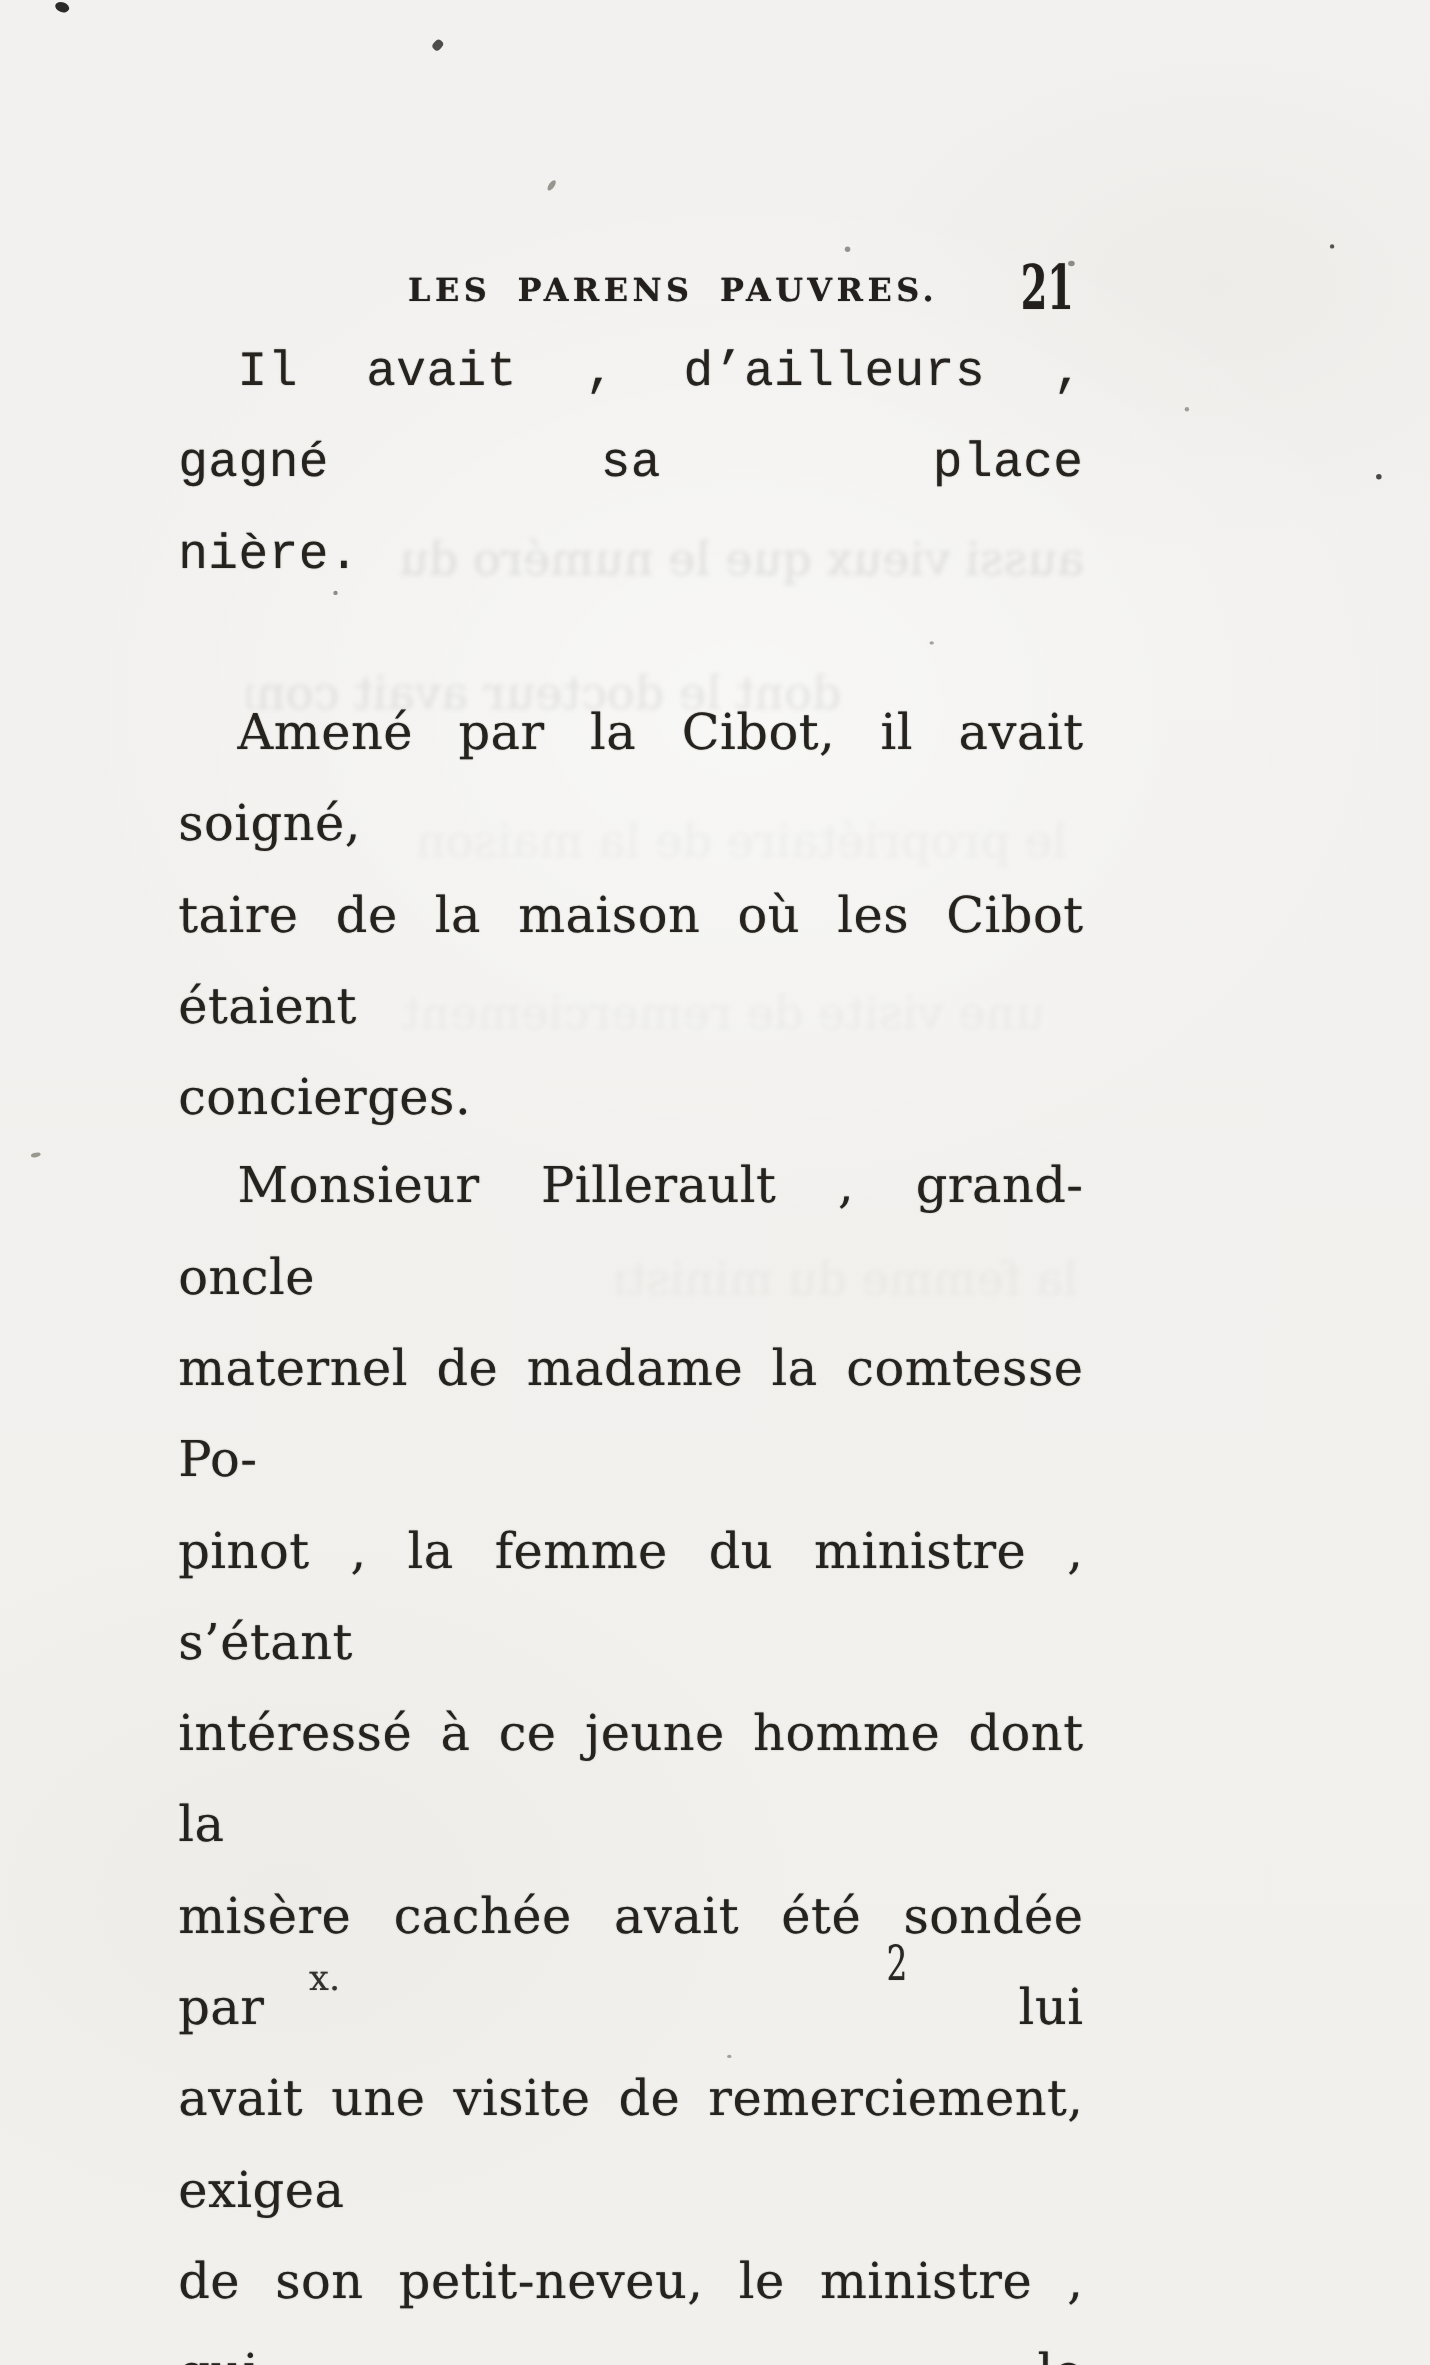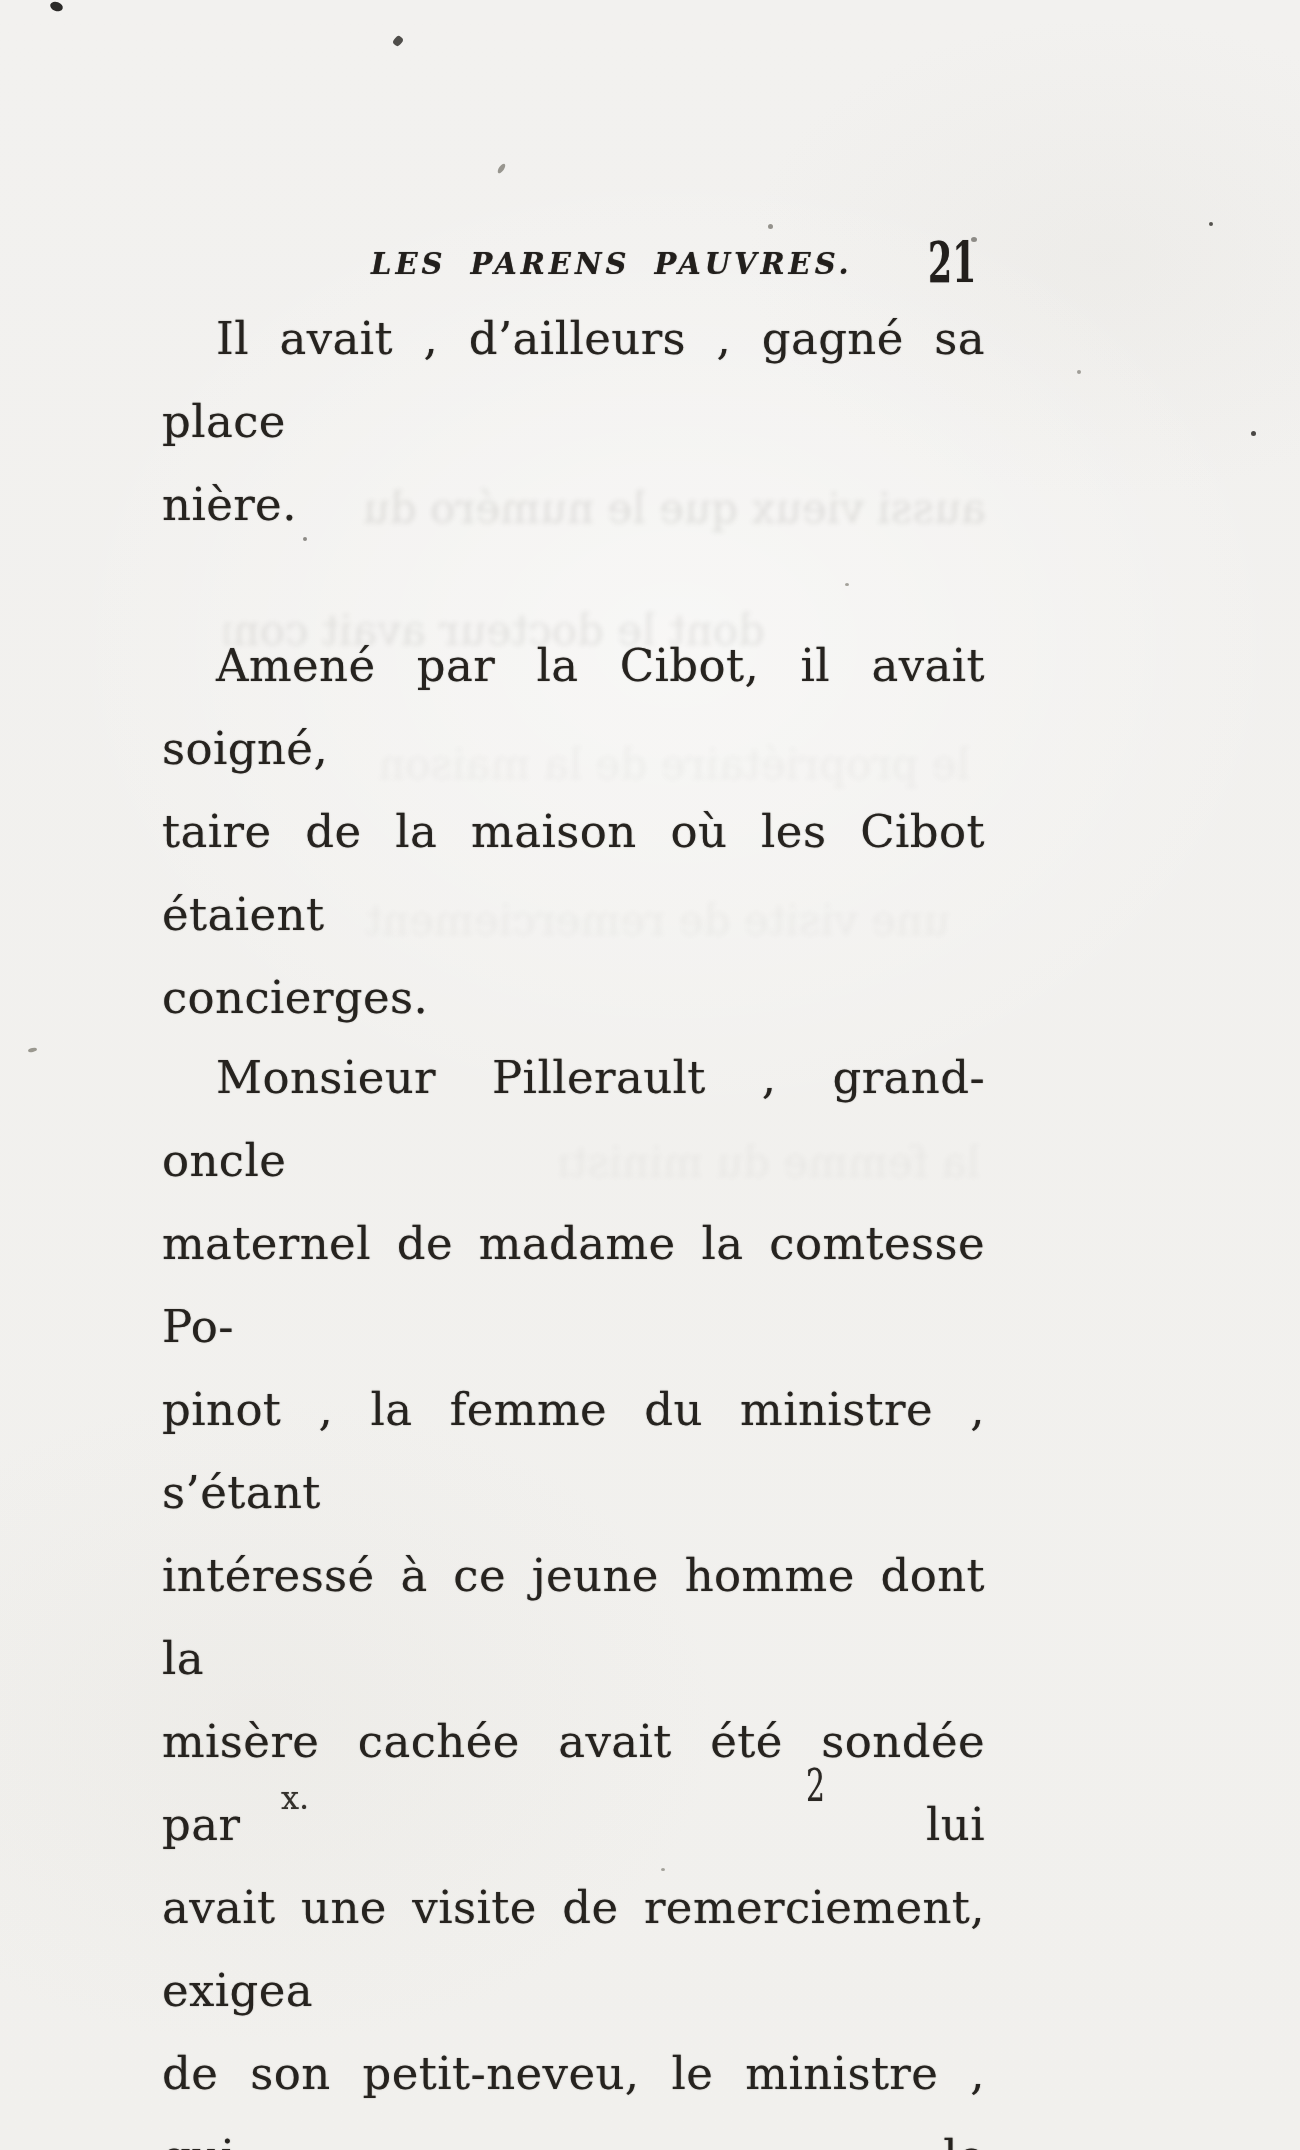--- a/index.html
+++ b/index.html
@@ -19,39 +19,38 @@
 
   
   .running-header { position: absolute; left: 0; top: 240px; width: 100%; height: 52px; }
   .running-title {
     position: absolute; left: 371px; top: 0;
     font-size: 29px; font-weight: bold; line-height: 48px;
     letter-spacing: 4px; word-spacing: 10px;
     color: #221f1c;
     text-shadow: 0 0 1px rgba(34,31,28,0.65);
     white-space: nowrap;
-    font-style: italic;
   }
   .page-number {
     position: absolute; left: 928px; top: -6px;
     font-size: 56px; font-weight: bold; line-height: 56px;
     transform: scaleX(0.62); transform-origin: left top;
     color: #221f1c;
     text-shadow: 0 0 1px rgba(34,31,28,0.6);
   }
 
   
   .para {
     position: absolute; left: 162px; width: 823px;
     font-size: 45px; line-height: 83px;
     letter-spacing: 0.4px; word-spacing: 3px;
     color: #26231f;
     text-shadow: 0 0 1.2px rgba(38,35,31,0.55);
   }
-  .p1 { top: 297px; }
+  .p1 { top: 297px; font-family: Liberation Mono, monospace; }
   .p2 { top: 624px; }
   .p3 { top: 1036px; }
   .line { text-align: justify; text-align-last: justify; white-space: normal; }
   .line.first { text-indent: 54px; }
   .line.endpara { text-align: right; text-align-last: left; }
 
   
   .footer-signature {
     position: absolute; left: 281px; top: 1778px;
     font-size: 32px; line-height: 40px; color: #34312c;

